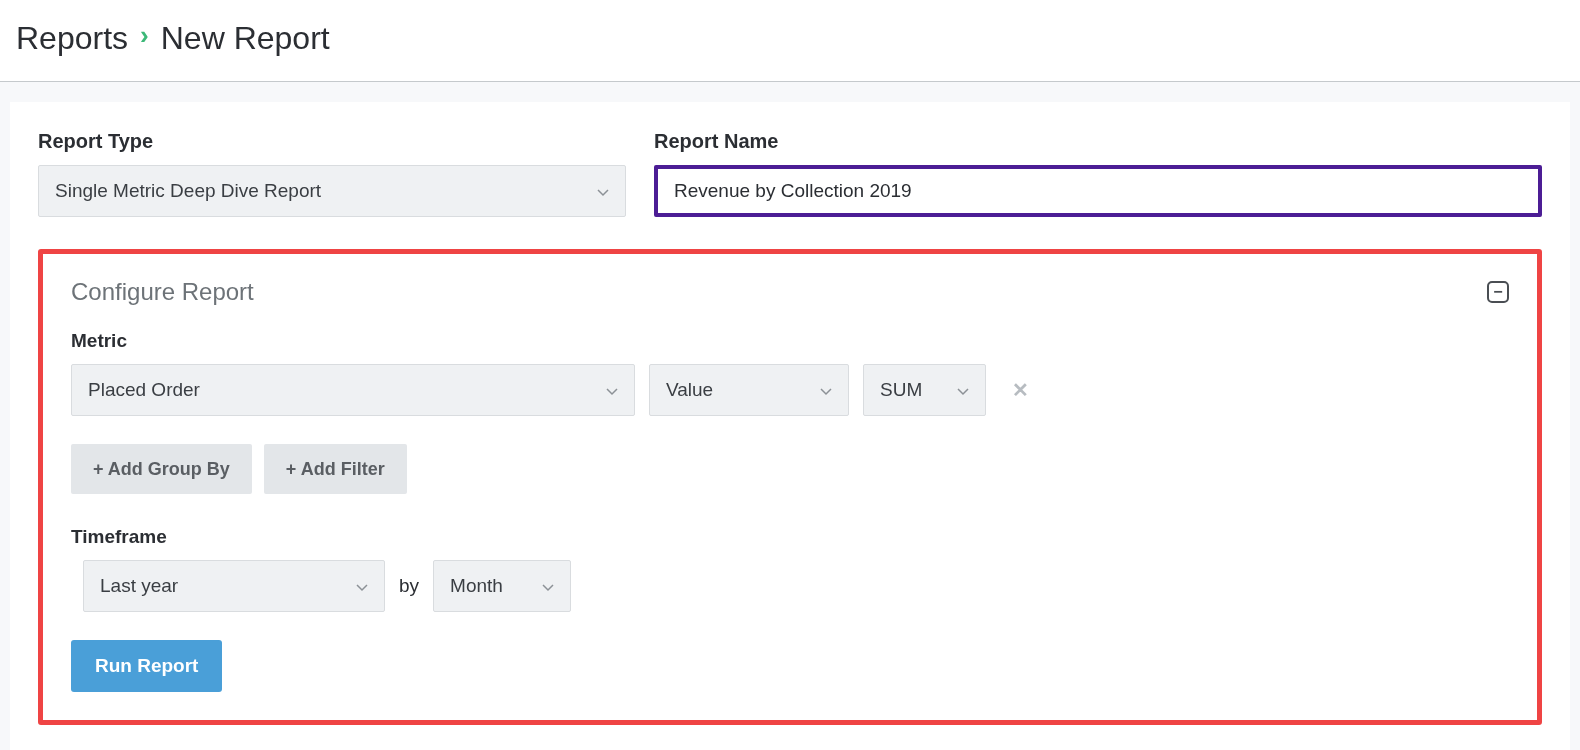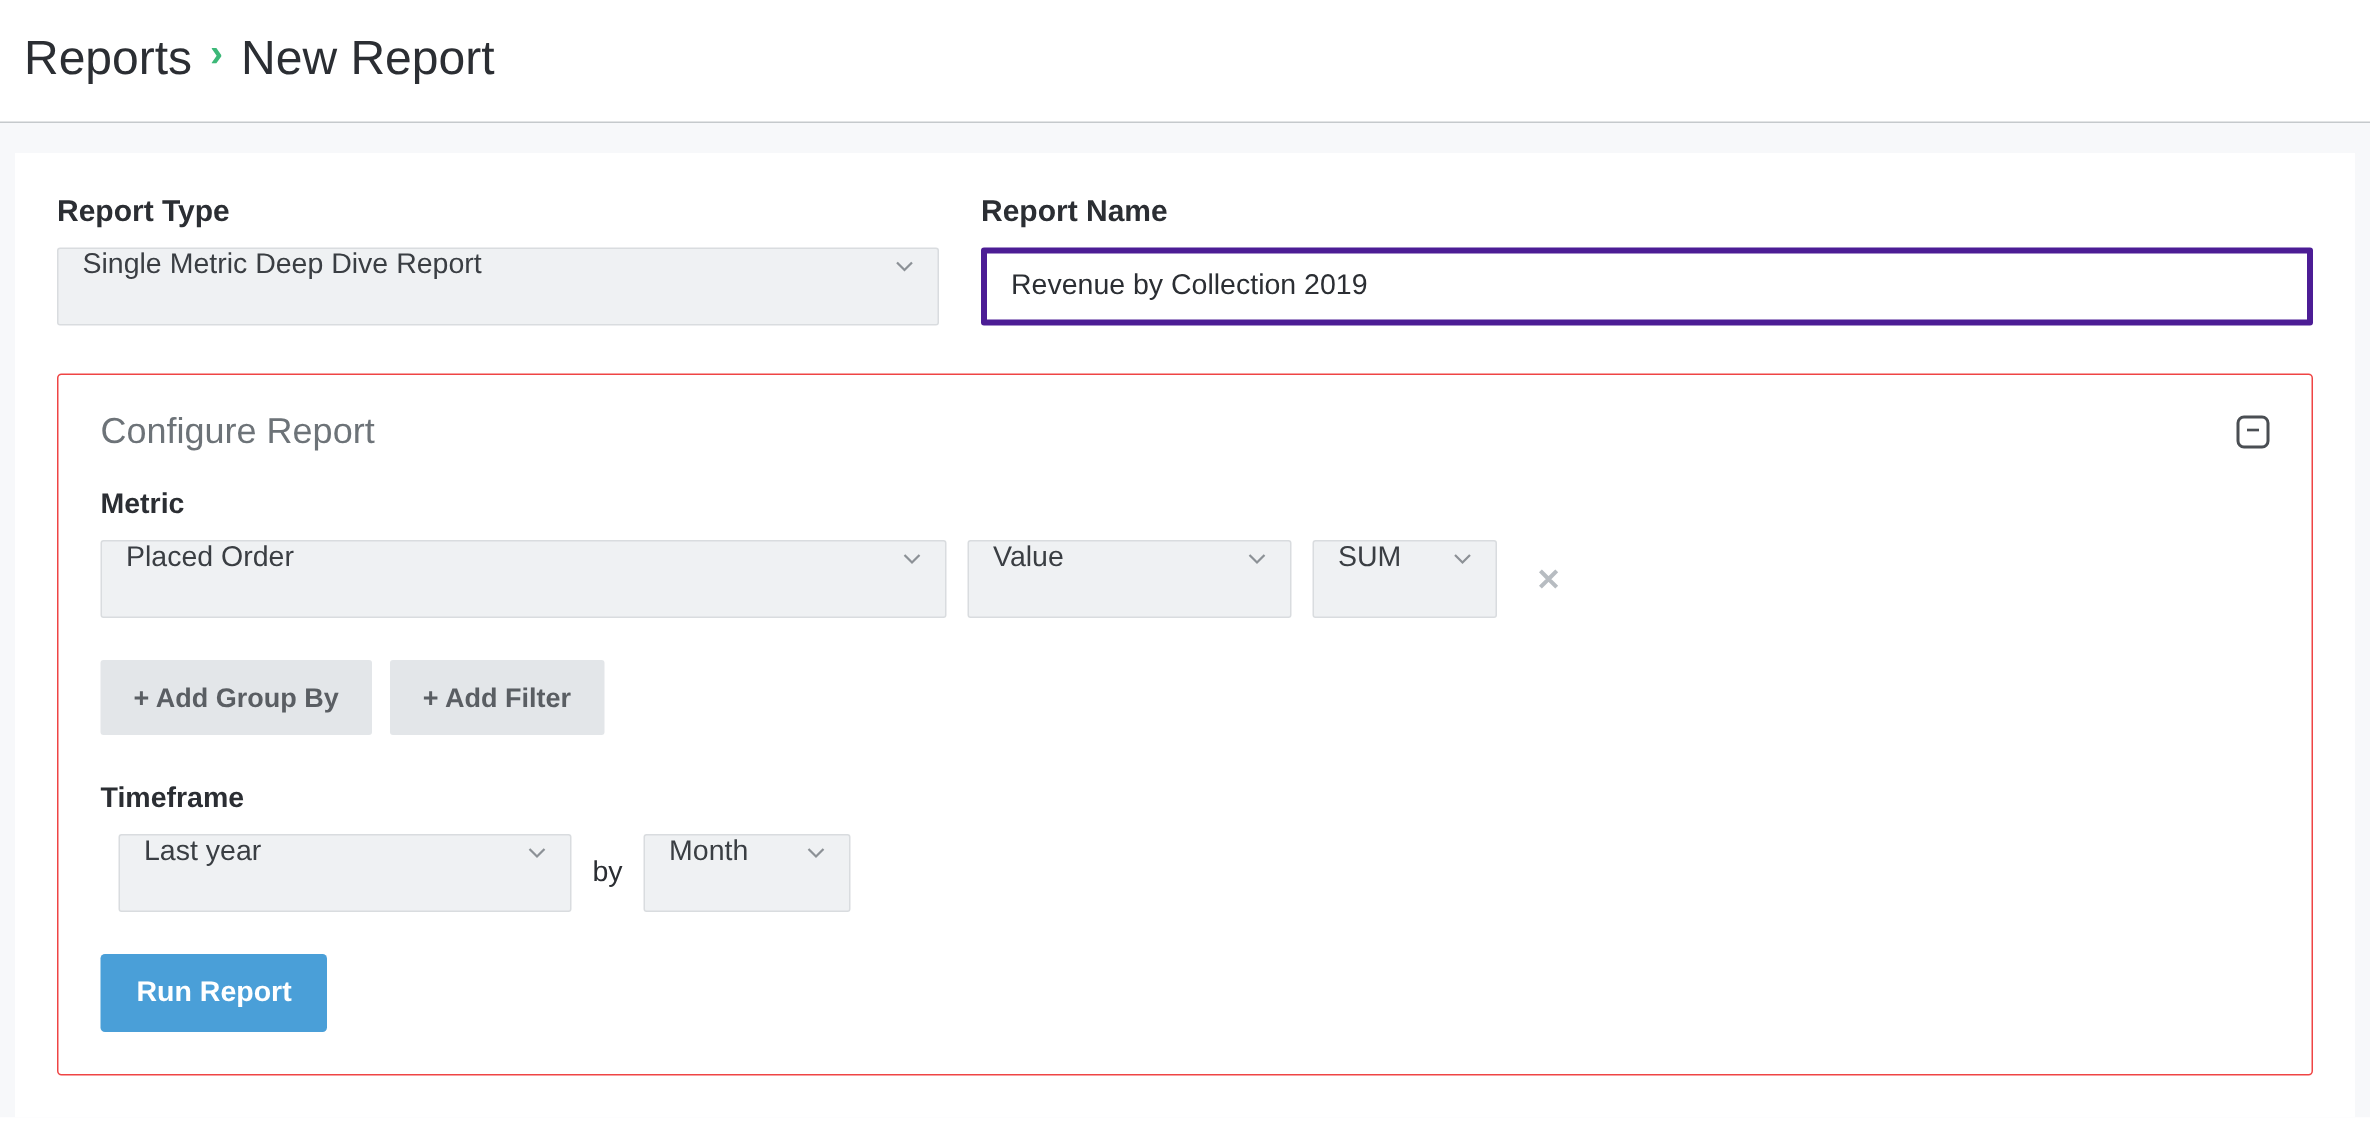--- a/index.html
+++ b/index.html
@@ -62,21 +62,21 @@
       font-size: 20px;
       font-weight: 600;
       color: #2b2e33;
     }
     .select {
       height: 52px;
       background: #eff1f3;
       border: 1px solid #d9dcdf;
       border-radius: 2px;
       display: flex;
-      align-items: flex-start;
+      align-items: center;
       justify-content: space-between;
       padding: 0 16px;
       font-size: 19px;
       color: #3a3e43;
       cursor: pointer;
     }
     .select .caret {
       color: #8c9196;
     }
     .text-input {
@@ -84,21 +84,21 @@
       background: #ffffff;
       border: 4px solid #4c1d95;
       border-radius: 2px;
       padding: 0 16px;
       font-size: 19px;
       color: #2b2e33;
       width: 100%;
       outline: none;
     }
     .config-panel {
-      border: 1px solid #ef4444;
+      border: 5px solid #ef4444;
       border-radius: 3px;
       padding: 24px 28px 28px 28px;
     }
     .config-header {
       display: flex;
       align-items: center;
       justify-content: space-between;
       margin-bottom: 24px;
     }
     .config-title {
@@ -128,21 +128,21 @@
       display: flex;
       align-items: center;
       gap: 14px;
       margin-bottom: 28px;
     }
     .select.metric {
       width: 564px;
       gap: 32px;
     }
     .select.prop {
-      width: 216px;
+      width: 200px;
     }
     .select.agg {
       width: 123px;
     }
     .clear-x {
       color: #b7bcc1;
       font-size: 20px;
       font-weight: 600;
       cursor: pointer;
       margin-left: 12px;

